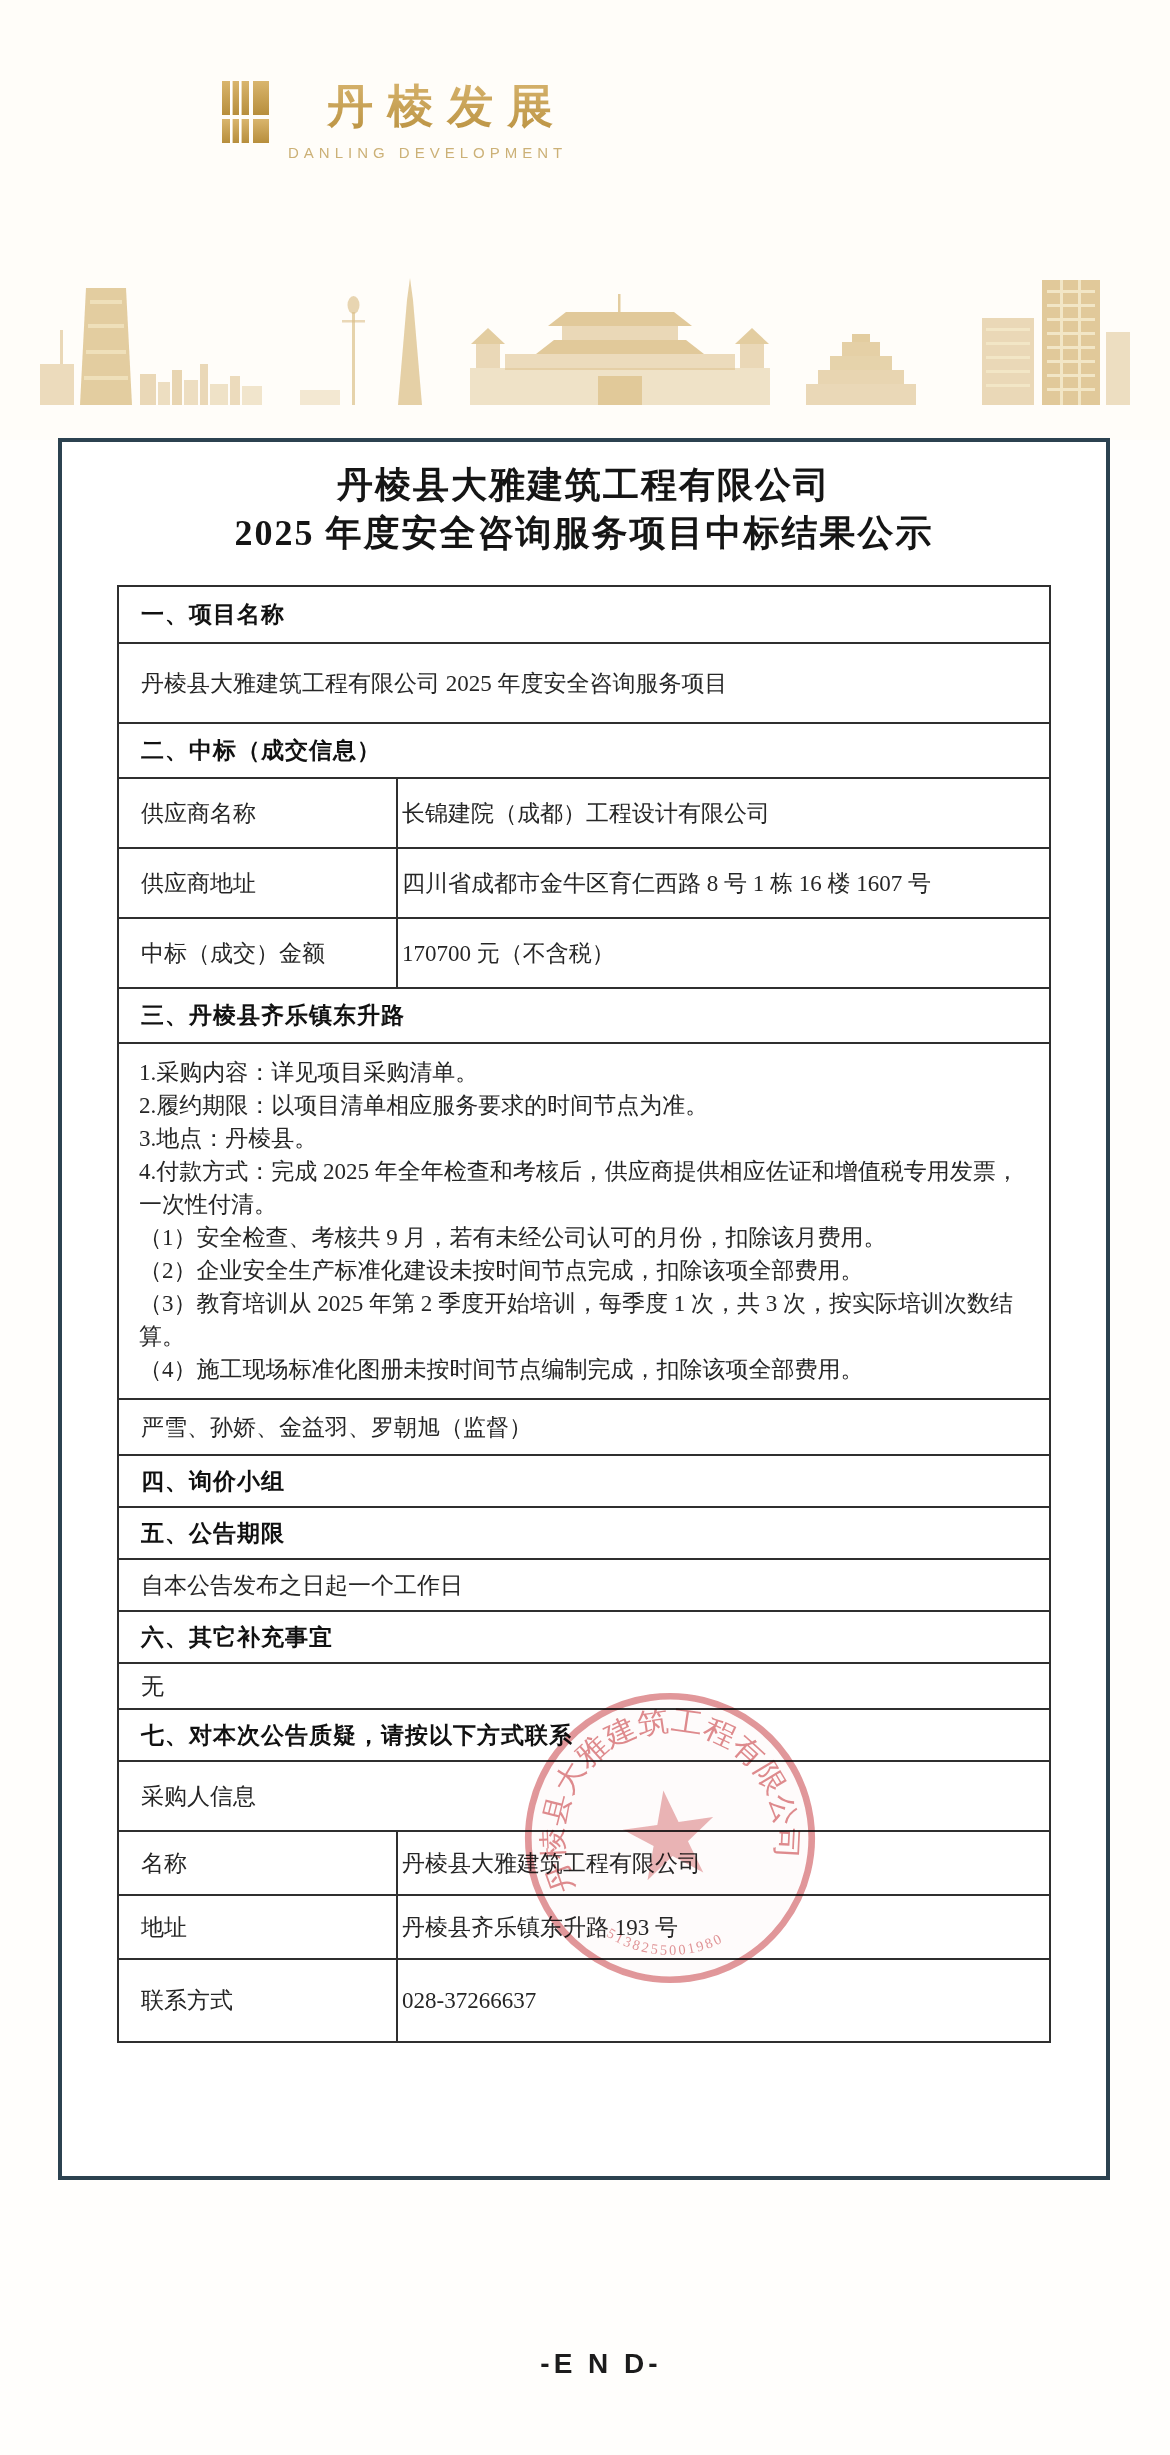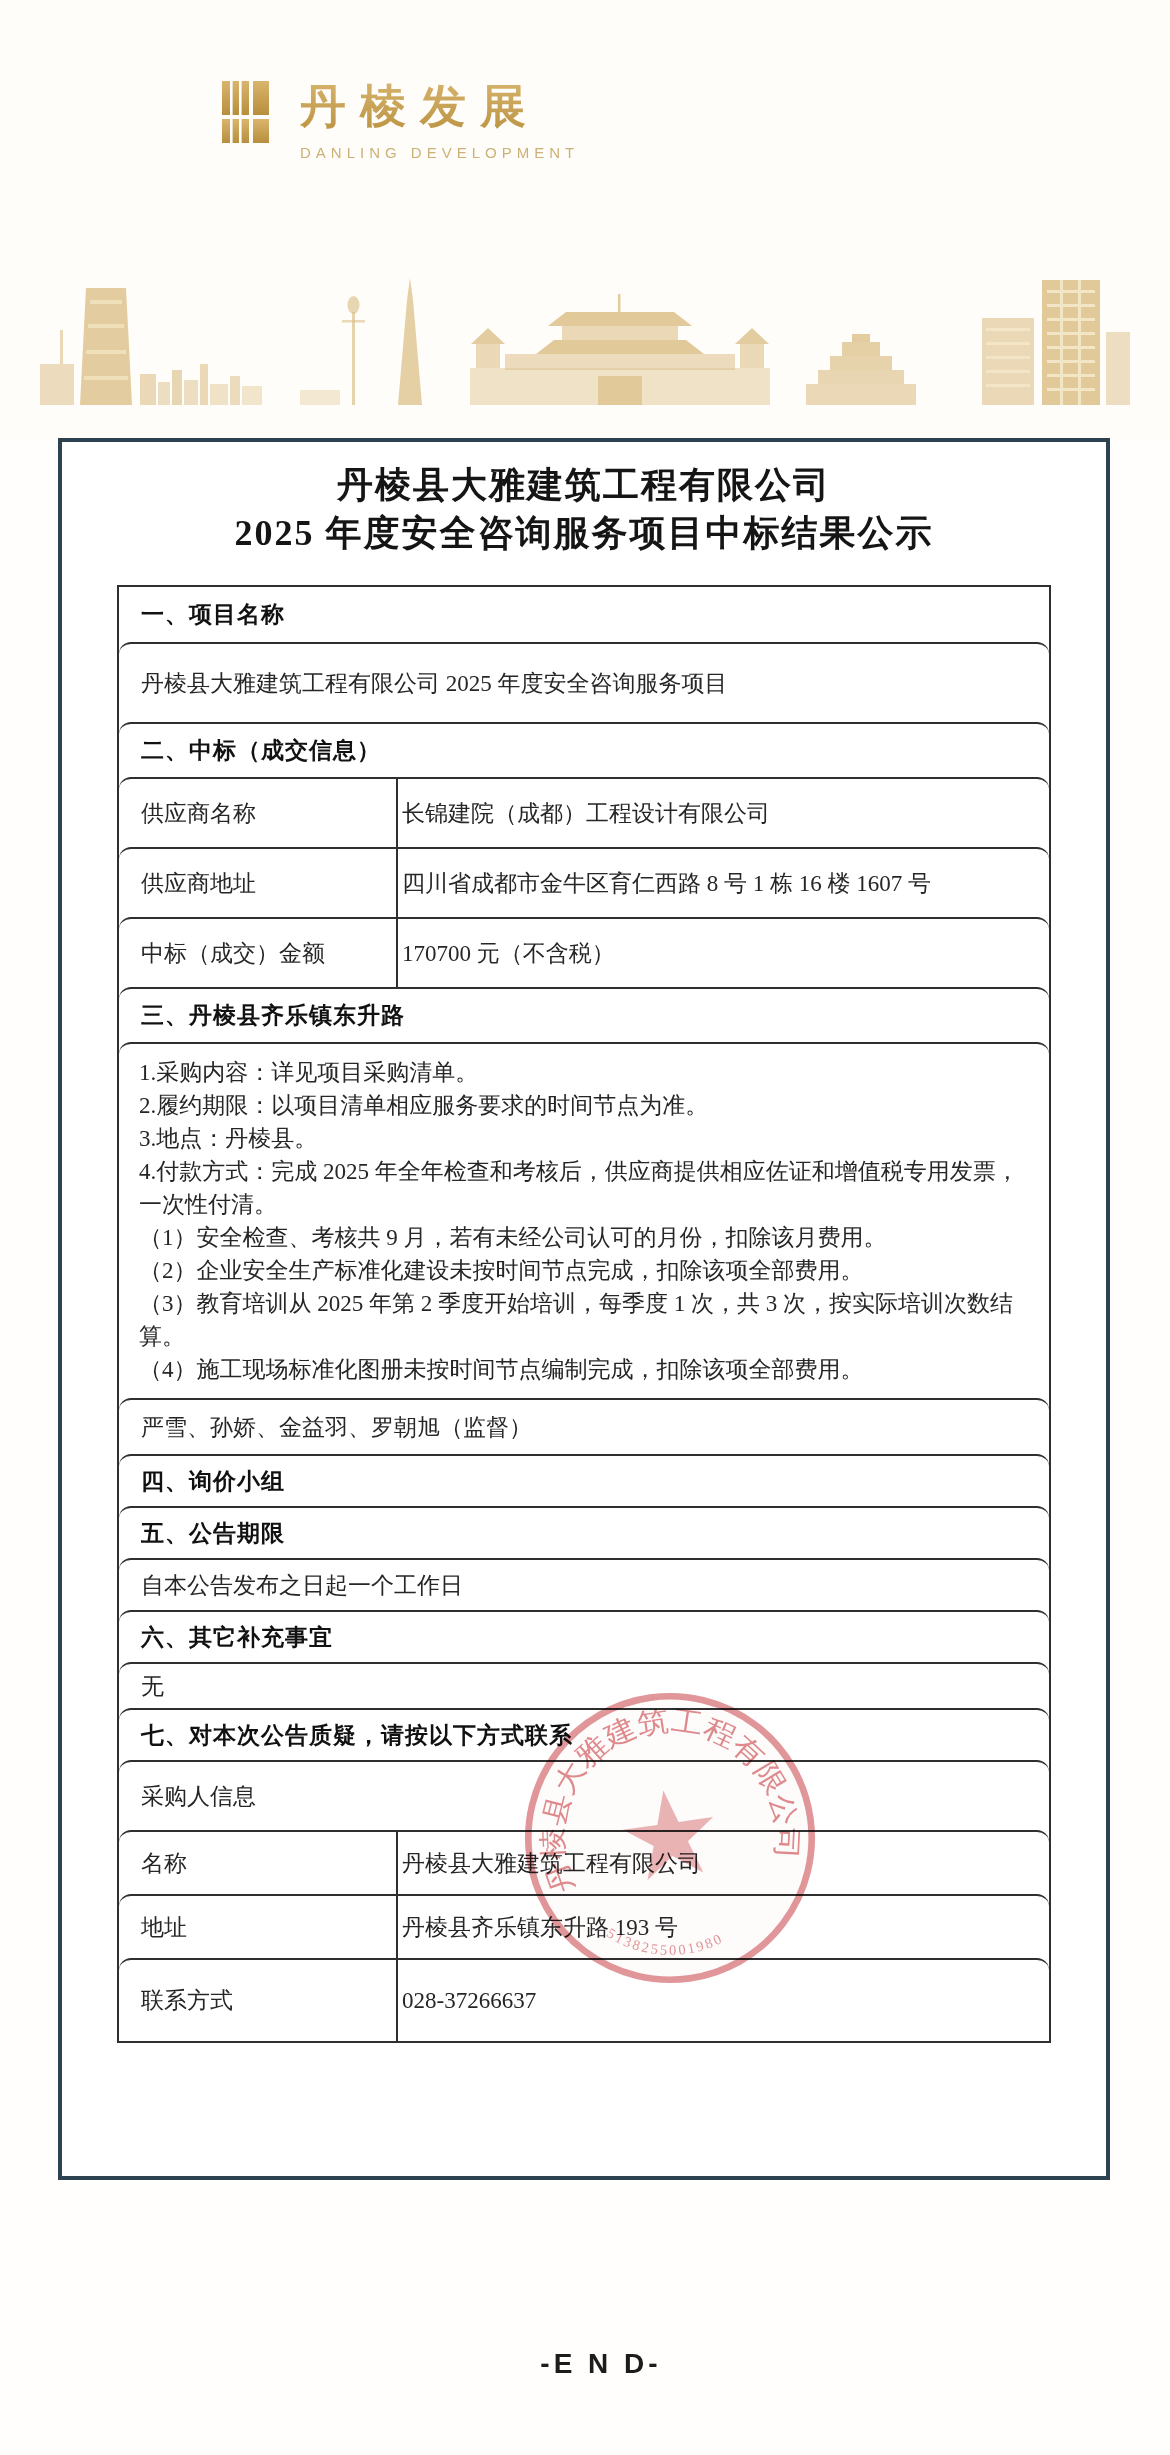--- a/index.html
+++ b/index.html
@@ -8,21 +8,21 @@
   .page {
     position:relative; width:1170px; height:2455px;
     background:#fffefc; overflow:hidden;
     font-family:"Liberation Serif","DejaVu Serif",serif;
     color:#222;
   }
   
   .header-zone { position:absolute; left:0; top:0; width:1170px; height:440px; background:#fffdf9; }
   .logo-row { position:absolute; left:222px; top:76px; display:flex; align-items:flex-start; }
   .logo-mark { width:50px; height:64px; margin-top:4px; }
-  .logo-texts { margin-left:28px; text-align:left; }
+  .logo-texts { margin-left:16px; text-align:right; }
   .logo-cn {
     font-size:46px; letter-spacing:14px; font-weight:bold; white-space:nowrap;
     color:#c49a4a;
     background:linear-gradient(180deg,#d8b570 0%, #b9903e 100%);
     -webkit-background-clip:text; background-clip:text; -webkit-text-fill-color:transparent;
   }
   .logo-en {
     margin-top:6px; font-family:"Liberation Sans","DejaVu Sans",sans-serif;
     font-size:15px; letter-spacing:5px; color:#ccb177; white-space:nowrap;
   }
@@ -33,21 +33,21 @@
     background:#ffffff; border:4px solid #2c4250;
   }
   .doc-title { padding-top:20px; text-align:center; font-weight:bold; color:#151515; }
   .doc-title .tl { font-size:36px; line-height:1.32; letter-spacing:2px; }
   
   .doc-table {
     width:934px; margin:28px auto 0 auto;
     border:2px solid #2f2f2f; background:#fff;
     font-size:23px; color:#262626;
   }
-  .t-row { display:flex; align-items:center; border-top:2px solid #2f2f2f;border-radius:12px; }
+  .t-row { display:flex; align-items:center; border-top:2px solid #2f2f2f; }
   .t-row:first-child { border-top:none; }
   .t-sec {
     font-family:"Liberation Sans","DejaVu Sans",sans-serif;
     font-weight:bold; color:#111; padding-left:22px; letter-spacing:1px;
   }
   .t-full { padding-left:22px; }
   .t-lines { display:block; padding:12px 20px; }
   .t-lines .ln { line-height:33px; }
   .t-label { width:279px; align-self:stretch; display:flex; align-items:center;
     padding-left:22px; border-right:2px solid #2f2f2f; }

